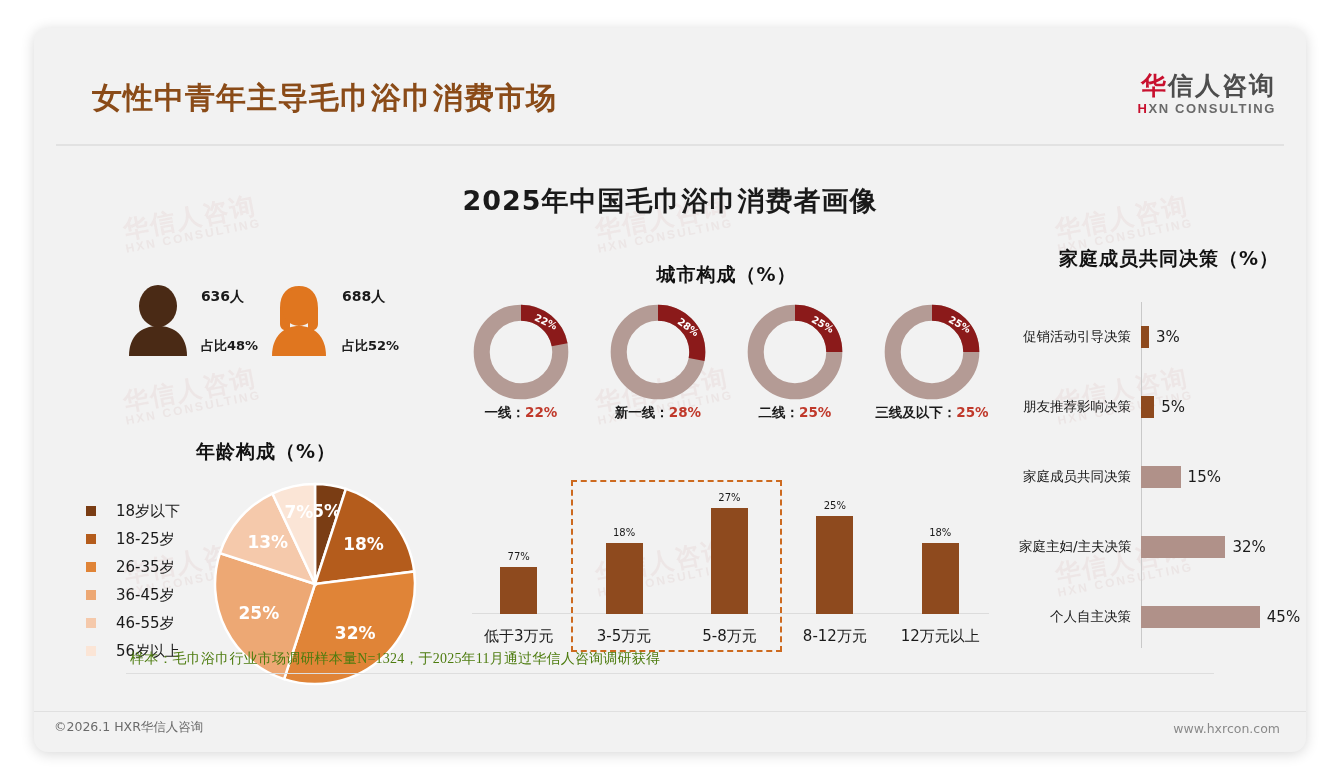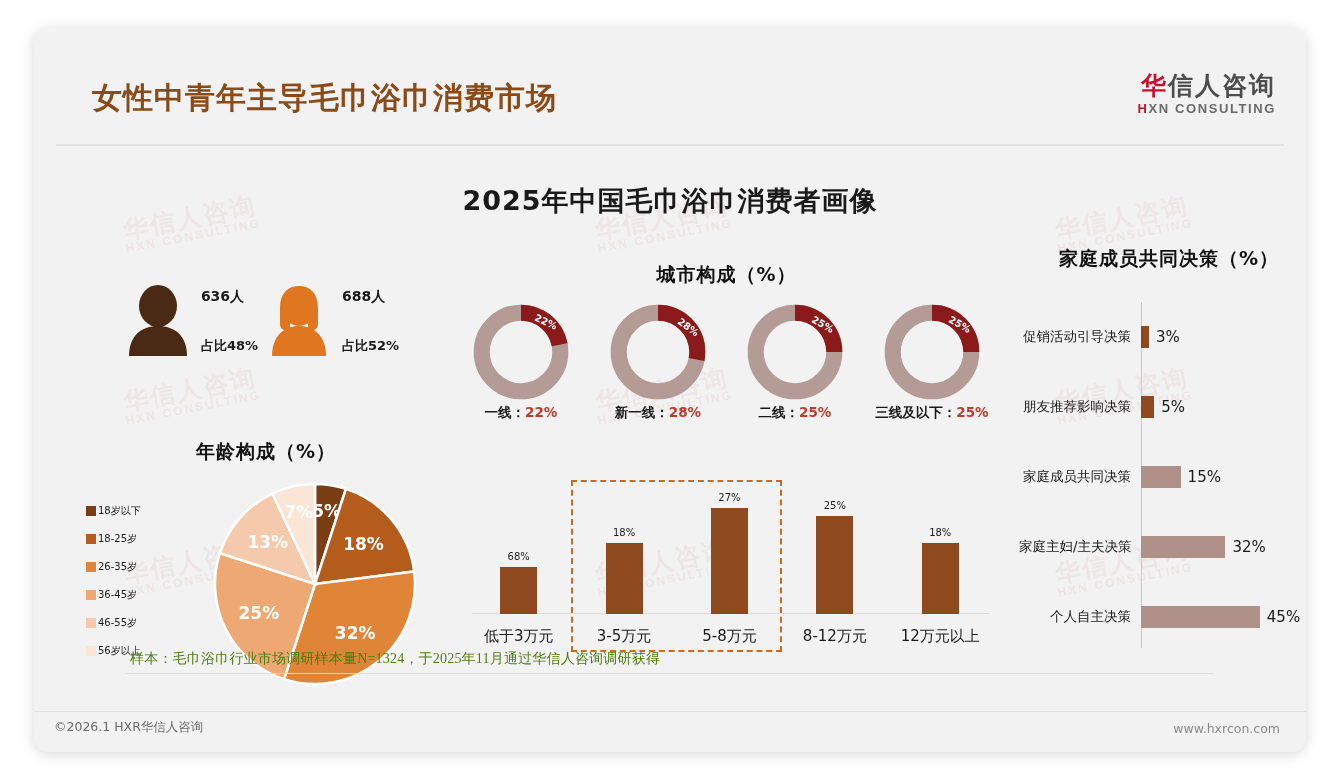--- a/index.html
+++ b/index.html
@@ -148,23 +148,23 @@
   .gtexts .l2 {
     font-size: 13px; font-weight: 700; color: #1a1a1a;
     font-family: "DejaVu Sans", "Liberation Sans", sans-serif;
   }
 
   
   .age-block { position: absolute; left: 42px; top: 205px; width: 380px; }
   .age-wrap { display: flex; align-items: flex-start; margin-top: 14px; }
   .age-legend { width: 130px; padding-left: 10px; padding-top: 18px; }
   .leg-item {
-    display: flex; align-items: center; gap: 2px;
+    display: flex; align-items: center; gap: 20px;
     height: 28px;
-    font-size: 10px; color: #1a1a1a;
+    font-size: 15px; color: #1a1a1a;
     font-family: "DejaVu Sans", "Liberation Sans", sans-serif;
   }
   .leg-sw { width: 10px; height: 10px; flex: 0 0 10px; }
   .pie-holder { position: relative; width: 210px; height: 210px; margin-left: 4px; }
   .pie-holder svg { display: block; }
   .pie-lbl {
     font-size: 17px; font-weight: 700; fill: #ffffff;
     font-family: "DejaVu Sans", "Liberation Sans", sans-serif;
   }
 
@@ -434,21 +434,21 @@
               <div class="donut-cap"><span>三线及以下：</span><span class="v">25%</span></div>
             </div>
           </div>
       </div>
 
       <div class="income-block">
         <div class="income-plot">
           <div class="ip-base"></div>
           <div class="ip-cols" id="income-cols">
               <div class="ip-col">
-                <div class="ip-val">68%</div>
+                <div class="ip-val">77%</div>
                 <div class="ip-bar" style="height: 47.2px; margin-bottom: 38px; background: rgb(142, 74, 30);"></div>
                 <div class="ip-cat">低于3万元</div>
               </div>
               <div class="ip-col">
                 <div class="ip-val">18%</div>
                 <div class="ip-bar" style="height: 70.8px; margin-bottom: 38px; background: rgb(142, 74, 30);"></div>
                 <div class="ip-cat">3-5万元</div>
               </div>
               <div class="ip-col">
                 <div class="ip-val">27%</div>

